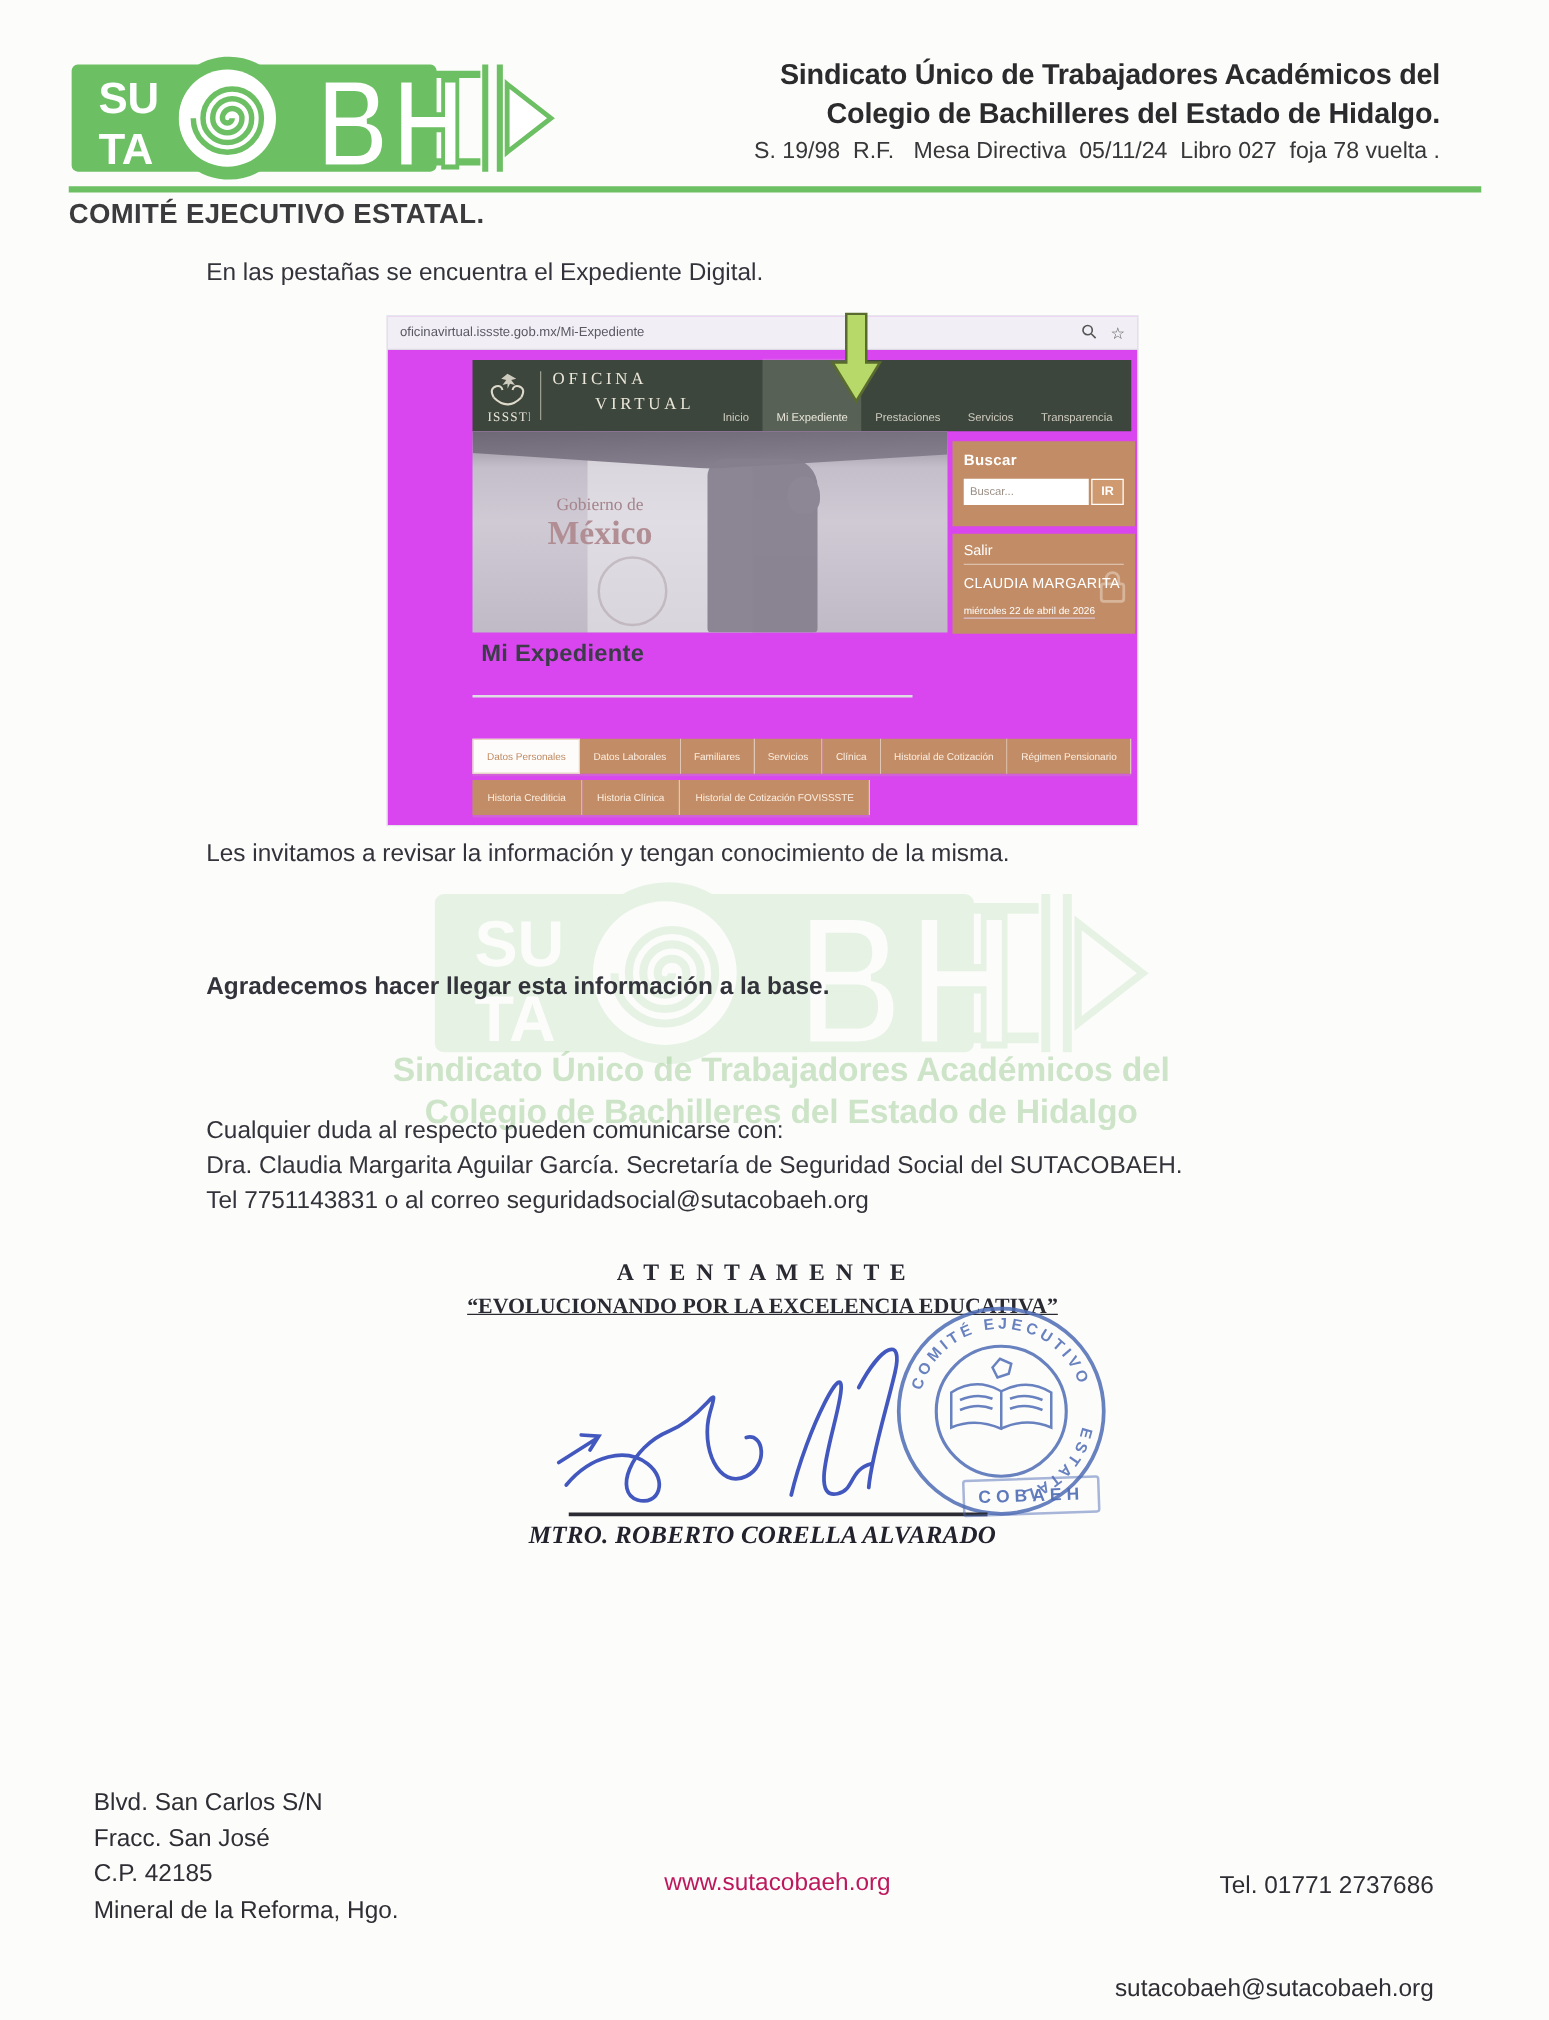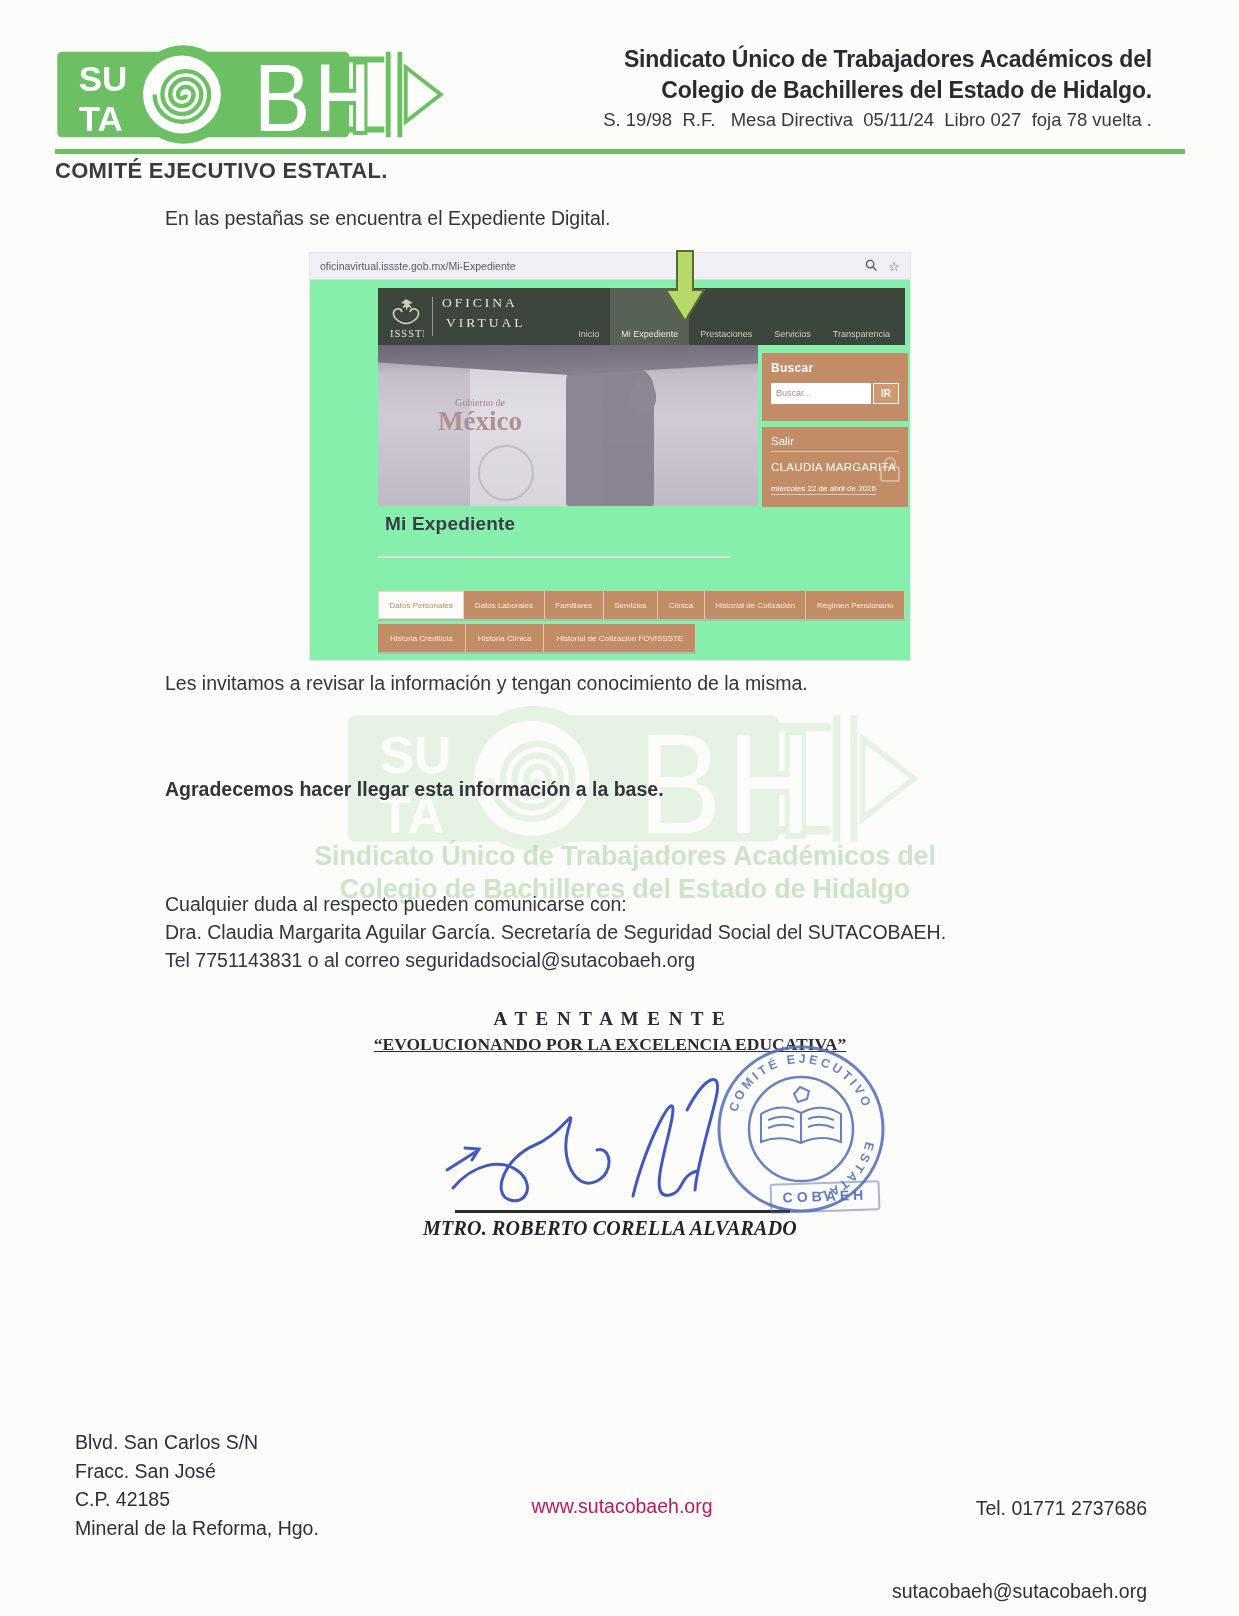--- a/index.html
+++ b/index.html
@@ -13,46 +13,46 @@
   .org-block{position:absolute;left:560px;top:44px;width:592px;text-align:right;}
   .org-name{font-size:23px;font-weight:bold;color:#2b2b2d;line-height:31px;letter-spacing:-.2px;}
   .org-meta{font-size:18.5px;color:#38383a;margin-top:3px;white-space:pre;}
 
   
   .body-text{position:absolute;font-size:19.5px;color:#33333b;z-index:2;}
   .bold{font-weight:bold;}
   .contact-block{line-height:28px;}
 
   
-  .shot{position:absolute;left:310px;top:253px;width:600px;height:407px;background:#86efac;
+  .shot{position:absolute;left:310px;top:253px;width:600px;height:407px;background:#d946ef;
         outline:1px solid #e7e5ec;font-family:"Liberation Sans",sans-serif;}
   .urlbar{position:absolute;left:0;top:0;width:600px;height:27px;background:#f1eff5;
           border-bottom:1px solid #ddd9e2;display:flex;align-items:center;padding:0 10px;box-sizing:border-box;}
   .urltext{font-size:10.5px;color:#5b5864;flex:1;}
   .urlbar .icn{margin-left:10px;color:#555;font-size:13px;line-height:1;}
   .site-header{position:absolute;left:68px;top:35px;width:527px;height:57px;background:#3d463c;}
   .sh-logo{position:absolute;left:10px;top:6px;}
   .sh-div{position:absolute;left:54px;top:9px;width:1px;height:39px;background:rgba(235,230,215,.55);}
   .sh-title{position:absolute;left:64px;top:7px;font-family:"Liberation Serif",serif;color:#eae6d9;
             font-size:13.5px;letter-spacing:3px;}
-  .sh-title .l2{display:block;margin-left:4px;margin-top:4px;}
+  .sh-title .l2{display:block;margin-left:34px;margin-top:4px;}
   .sh-nav{position:absolute;right:4px;bottom:0;display:flex;align-items:flex-end;}
   .sh-nav .nav-item{font-size:9px;color:#cfccc1;padding:6px 11px;}
   .sh-nav .nav-item.active{background:rgba(230,240,225,.16);padding-top:42px;color:#e9e6da;}
   .hero{position:absolute;left:68px;top:92px;width:380px;height:161px;overflow:hidden;
         background:linear-gradient(180deg,#8b8593 0%,#c3bec9 18%,#cfcad4 45%,#c6c1cc 75%,#bfbac6 100%);}
   .hero-top{position:absolute;left:0;top:0;width:380px;height:30px;
             background:linear-gradient(178deg,#6e6876,#8b8593);
             clip-path:polygon(0 0,100% 0,100% 62%,50% 100%,0 58%);}
   .hero-light{position:absolute;left:92px;top:18px;width:132px;height:143px;background:rgba(242,240,244,.5);}
   .statue{position:absolute;left:188px;top:22px;width:88px;height:139px;background:#847e8d;
           border-radius:14px 22px 3px 3px;opacity:.92;}
   .statue-head{position:absolute;left:252px;top:36px;width:26px;height:30px;background:#8d8795;border-radius:50% 50% 40% 40%;}
   .gob-text{position:absolute;left:60px;top:52px;text-align:center;font-family:"Liberation Serif",serif;}
-  .gob-l1{font-size:10px;color:#a5848b;}
+  .gob-l1{font-size:14px;color:#a5848b;}
   .gob-l2{font-size:27px;font-weight:bold;color:#b18e94;margin-top:-2px;}
   .gob-emblem{position:absolute;left:100px;top:100px;width:52px;height:52px;border-radius:50%;
               border:2px solid rgba(150,132,138,.35);}
   .panel{position:absolute;left:452px;width:146px;background:#c28d66;color:#fff;box-sizing:border-box;padding:8px 9px;}
   .panel-search{top:100px;height:68px;}
   .panel-session{top:174px;height:80px;}
   .panel-label{font-size:12px;font-weight:bold;letter-spacing:.3px;}
   .search-row{display:flex;margin-top:8px;}
   .search-input{flex:1;height:21px;background:#fff;color:#9a8f86;font-size:9px;line-height:21px;padding-left:5px;box-sizing:border-box;}
   .go-btn{width:26px;height:21px;background:#cf9a70;border:1px solid #fff;color:#fff;font-size:10px;font-weight:bold;

